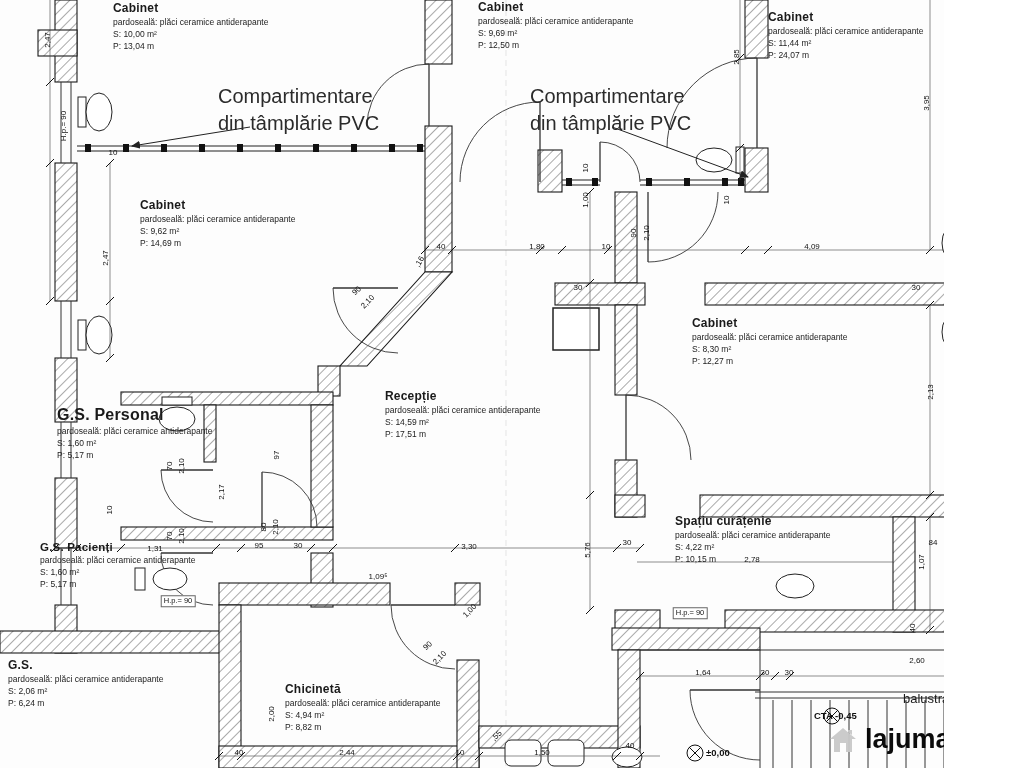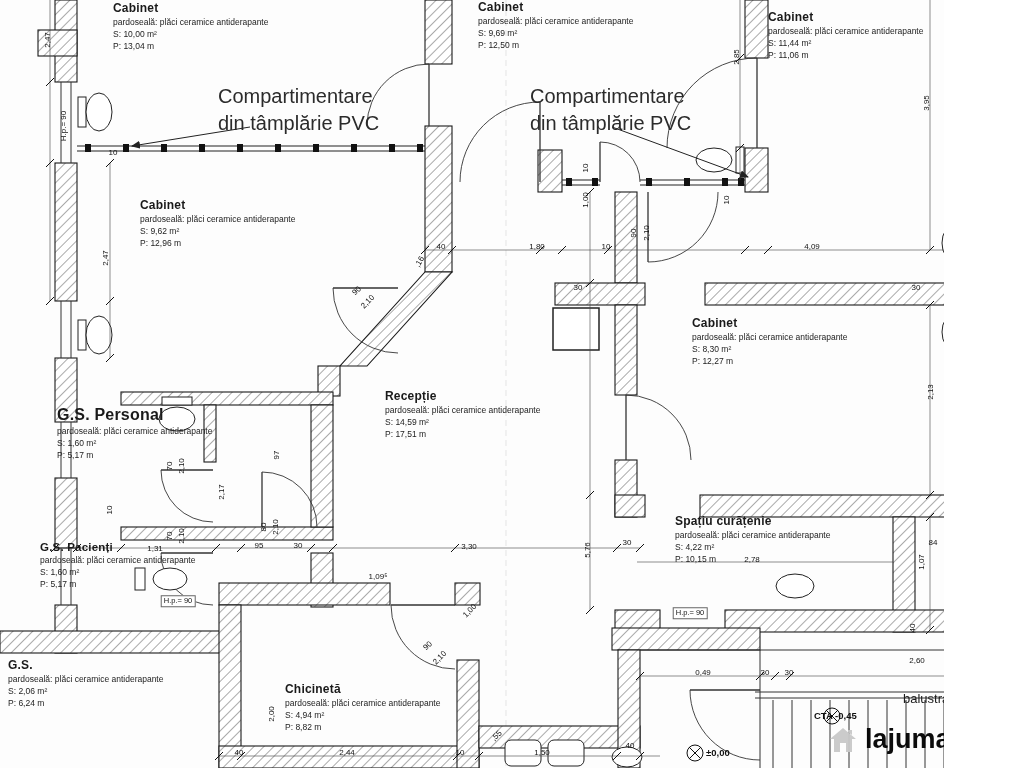--- a/index.html
+++ b/index.html
@@ -325,28 +325,28 @@
     <div class="rtitle">Cabinet</div>
     <div class="rline">pardoseală: plăci ceramice antiderapante</div>
     <div class="rline">S: 9,69 m²</div>
     <div class="rline">P: 12,50 m</div>
   </div>
 
   <div class="room" style="left:768px;top:10px">
     <div class="rtitle">Cabinet</div>
     <div class="rline">pardoseală: plăci ceramice antiderapante</div>
     <div class="rline">S: 11,44 m²</div>
-    <div class="rline">P: 11,06 m</div>
+    <div class="rline">P: 24,07 m</div>
   </div>
 
   <div class="room" style="left:140px;top:198px">
     <div class="rtitle">Cabinet</div>
     <div class="rline">pardoseală: plăci ceramice antiderapante</div>
     <div class="rline">S: 9,62 m²</div>
-    <div class="rline">P: 12,96 m</div>
+    <div class="rline">P: 14,69 m</div>
   </div>
 
   <div class="room" style="left:692px;top:316px">
     <div class="rtitle">Cabinet</div>
     <div class="rline">pardoseală: plăci ceramice antiderapante</div>
     <div class="rline">S: 8,30 m²</div>
     <div class="rline">P: 12,27 m</div>
   </div>
 
   <div class="room" style="left:385px;top:389px">
@@ -456,21 +456,21 @@
         <span class="dim" style="left: 428px; top: 646px; transform: translate(-50%, -50%) rotate(-45deg);">90</span>
         <span class="dim" style="left: 440px; top: 658px; transform: translate(-50%, -50%) rotate(-45deg);">2,10</span>
         <span class="dim" style="left: 470px; top: 611px; transform: translate(-50%, -50%) rotate(-45deg);">1,00</span>
         <span class="dim" style="left: 497px; top: 736px; transform: translate(-50%, -50%) rotate(-45deg);">,55</span>
         <span class="dim" style="left: 239px; top: 753px; transform: translate(-50%, -50%) rotate(0deg);">40</span>
         <span class="dim" style="left: 347px; top: 753px; transform: translate(-50%, -50%) rotate(0deg);">2,44</span>
         <span class="dim" style="left: 460px; top: 753px; transform: translate(-50%, -50%) rotate(0deg);">10</span>
         <span class="dim" style="left: 542px; top: 753px; transform: translate(-50%, -50%) rotate(0deg);">1,50</span>
         <span class="dim" style="left: 630px; top: 746px; transform: translate(-50%, -50%) rotate(0deg);">40</span>
         <span class="dim" style="left: 913px; top: 628px; transform: translate(-50%, -50%) rotate(-90deg);">40</span>
-        <span class="dim" style="left: 703px; top: 673px; transform: translate(-50%, -50%) rotate(0deg);">0,49</span>
+        <span class="dim" style="left: 703px; top: 673px; transform: translate(-50%, -50%) rotate(0deg);">1,64</span>
         <span class="dim" style="left: 765px; top: 673px; transform: translate(-50%, -50%) rotate(0deg);">30</span>
         <span class="dim" style="left: 789px; top: 673px; transform: translate(-50%, -50%) rotate(0deg);">30</span>
         <span class="dim" style="left: 917px; top: 661px; transform: translate(-50%, -50%) rotate(0deg);">2,60</span>
       </div>
 
   <div class="watermark">
     <svg width="30" height="28" viewBox="0 0 30 28">
       <path d="M15,2 L28,13 L24,13 L24,26 L6,26 L6,13 L2,13 Z M20,4 L24,4 L24,9 L20,6 Z" fill="#c9c9c9"></path>
       <rect x="12" y="17" width="6" height="9" fill="#fdfdfd"></rect>
     </svg>

